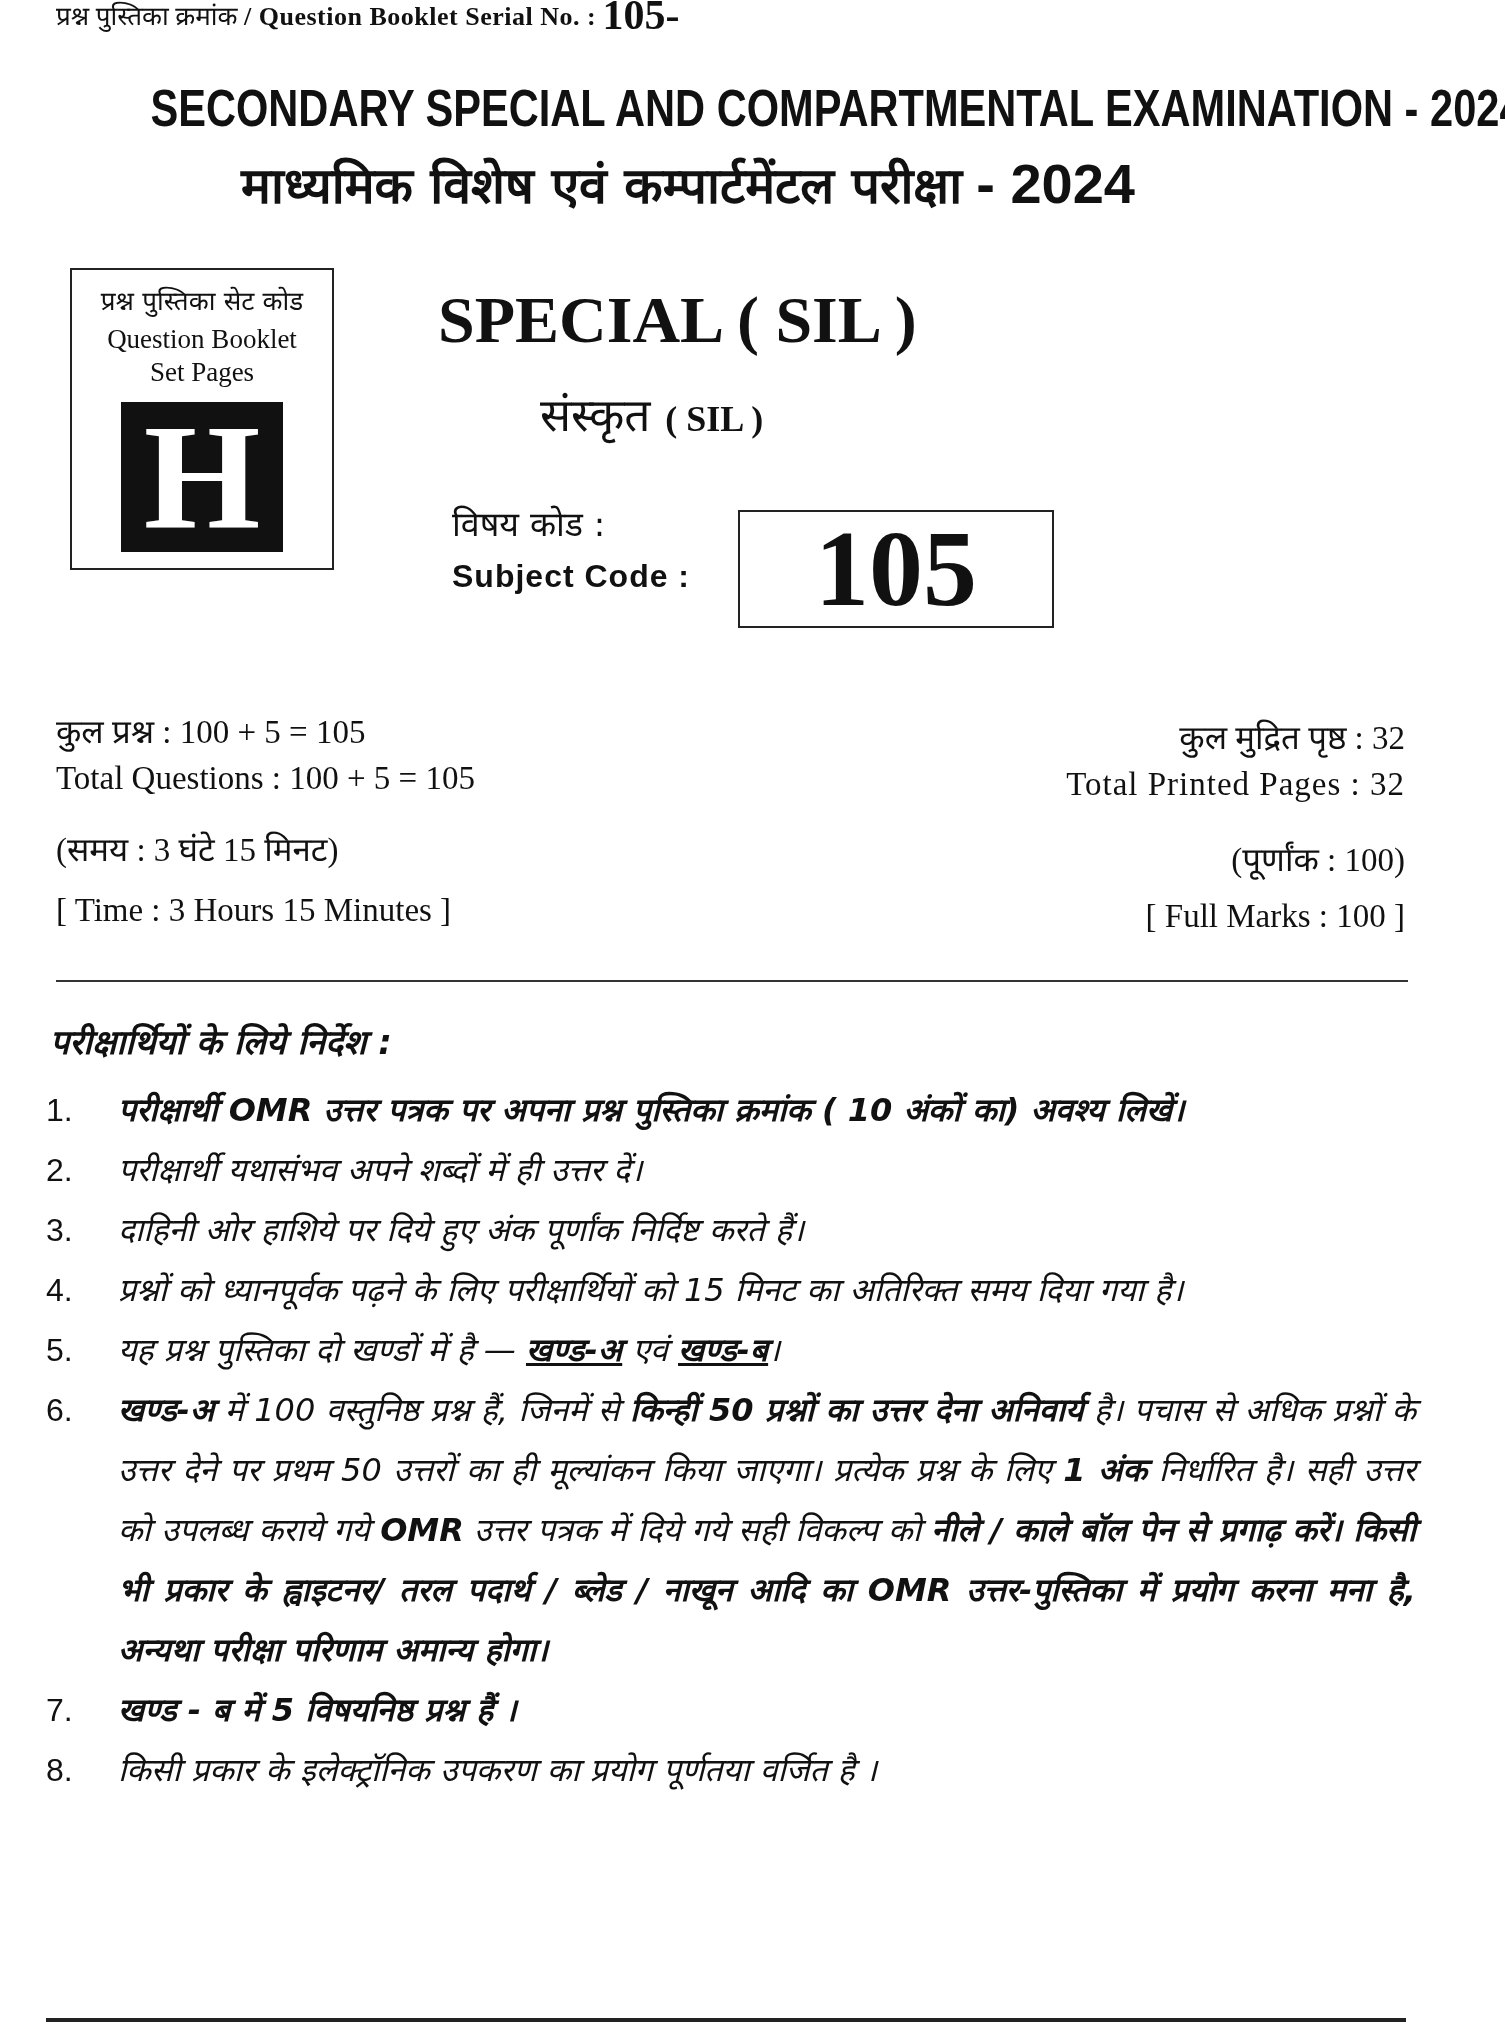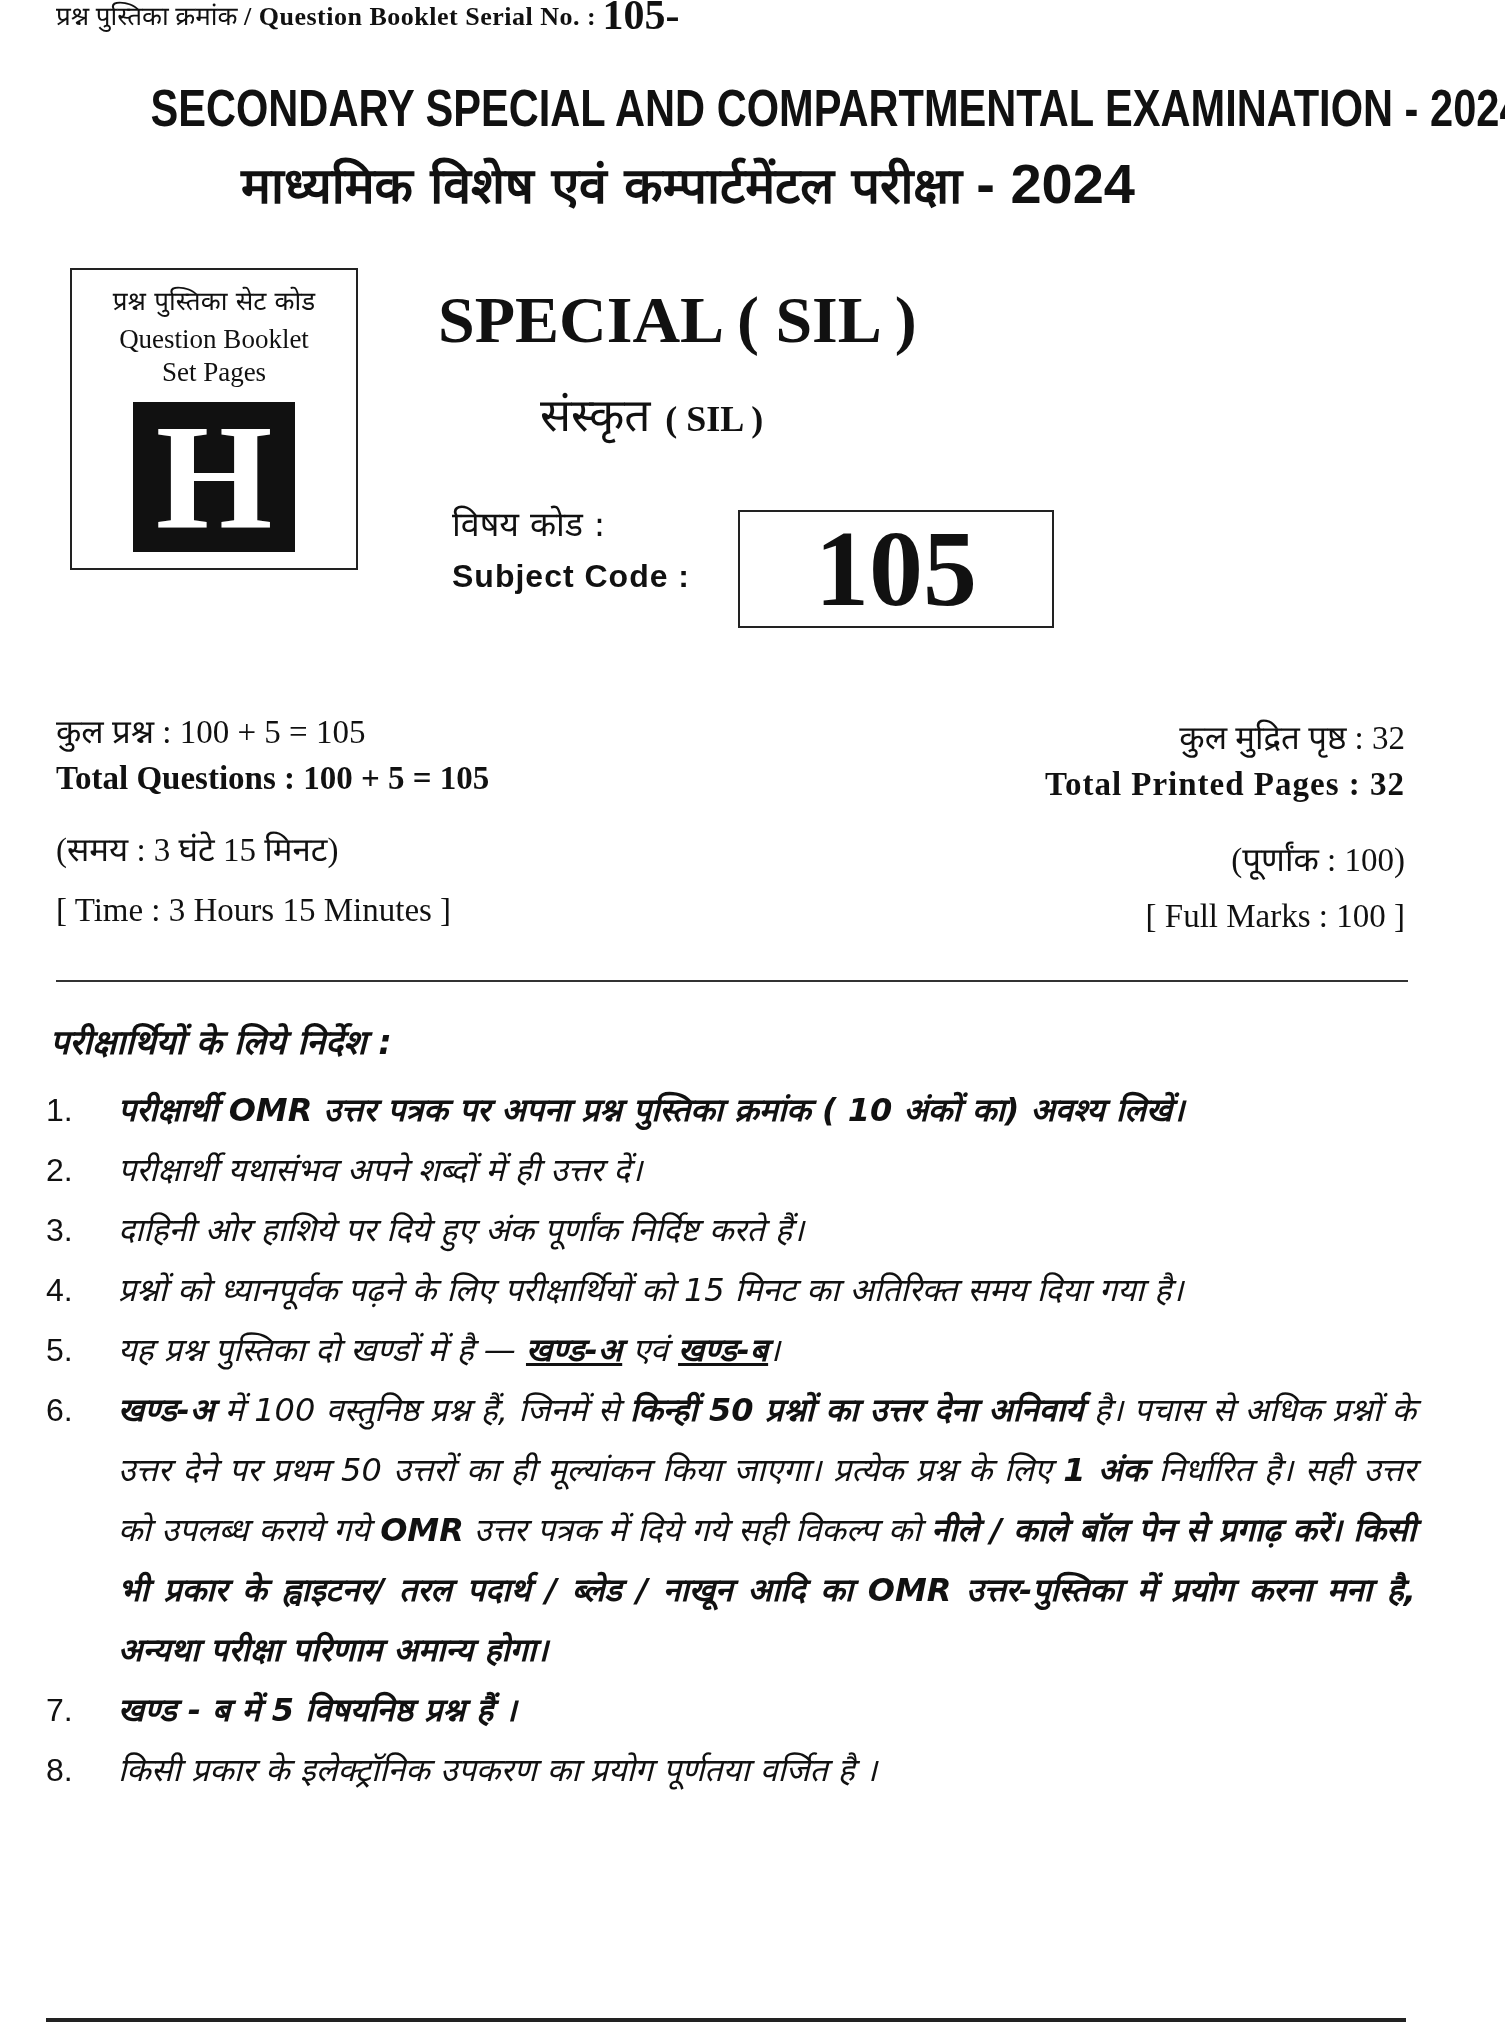--- a/index.html
+++ b/index.html
@@ -13,38 +13,38 @@
   .serial .en { font-weight: bold; letter-spacing: 0.5px; }
   .serial .num { font-weight: bold; font-size: 42px; vertical-align: -4px; }
 
   .title-en { left: 0; width: 1505px; top: 78px; text-align: center;
     font-family: "Liberation Sans", sans-serif; font-weight: bold; font-size: 52px;
     transform: scaleX(0.80); transform-origin: 752px 0; letter-spacing: 0; white-space: nowrap; }
   .title-hi { left: 0; width: 1376px; top: 150px; text-align: center;
     font-family: "DejaVu Sans", sans-serif; font-weight: bold; font-size: 50px; white-space: nowrap; }
   .title-hi .yr { font-family: "Liberation Sans", sans-serif; font-size: 56px; margin-left: 14px; }
 
-  .setbox { left: 70px; top: 268px; width: 288px; height: 302px; border: 2px solid #222; box-sizing: border-box; text-align: center; }
+  .setbox { left: 70px; top: 268px; width: 264px; height: 302px; border: 2px solid #222; box-sizing: border-box; text-align: center; }
   .setbox .l1 { font-size: 26px; margin-top: 12px; font-family: "DejaVu Sans", sans-serif; }
   .setbox .l2 { font-size: 27px; margin-top: 6px; }
   .setbox .l3 { font-size: 27px; margin-top: 2px; }
   .setbox .code { width: 162px; height: 150px; background: #111; color: #fff; margin: 14px auto 0;
     font-family: "Liberation Serif", serif; font-weight: bold; font-size: 150px; line-height: 150px; }
 
   .subject { left: 438px; top: 282px; font-family: "Liberation Serif", serif; font-weight: bold; font-size: 66px; white-space: nowrap; }
   .subject-hi { left: 540px; top: 382px; font-family: "DejaVu Sans", sans-serif; font-size: 46px; white-space: nowrap; }
   .subject-hi .b { font-family: "Liberation Serif", serif; font-weight: bold; font-size: 36px; }
 
   .scode-hi { left: 452px; top: 500px; font-family: "DejaVu Sans", sans-serif; font-size: 34px; }
   .scode-en { left: 452px; top: 558px; font-family: "Liberation Sans", sans-serif; font-weight: bold; font-size: 32px; letter-spacing: 1px; }
   .scode-box { left: 738px; top: 510px; width: 316px; height: 118px; border: 2px solid #222; box-sizing: border-box;
     text-align: center; font-family: "Liberation Serif", serif; font-weight: bold; font-size: 108px; line-height: 114px; }
 
   .meta { font-size: 33px; white-space: nowrap; }
-  .meta.bold { font-weight: bold; font-family: "Liberation Serif", serif; }
+  .meta.bold { font-weight: normal; font-family: "Liberation Serif", serif; }
   .left { left: 56px; }
   .right { right: 100px; text-align: right; }
 
   .rule { left: 56px; width: 1352px; height: 2px; background: #333; }
 
   .instr-title { left: 50px; top: 1018px; font-family: "DejaVu Sans", sans-serif; font-weight: bold; font-style: italic; font-size: 34px; }
   .items { left: 46px; top: 1080px; width: 1370px; }
   .item { display: flex; font-family: "DejaVu Sans", sans-serif; font-style: italic; font-size: 32px; line-height: 60px; }
   .item .n { width: 72px; flex: none; font-family: "Liberation Sans", sans-serif; font-style: normal; }
   .item .t { flex: 1; text-align: justify; }

